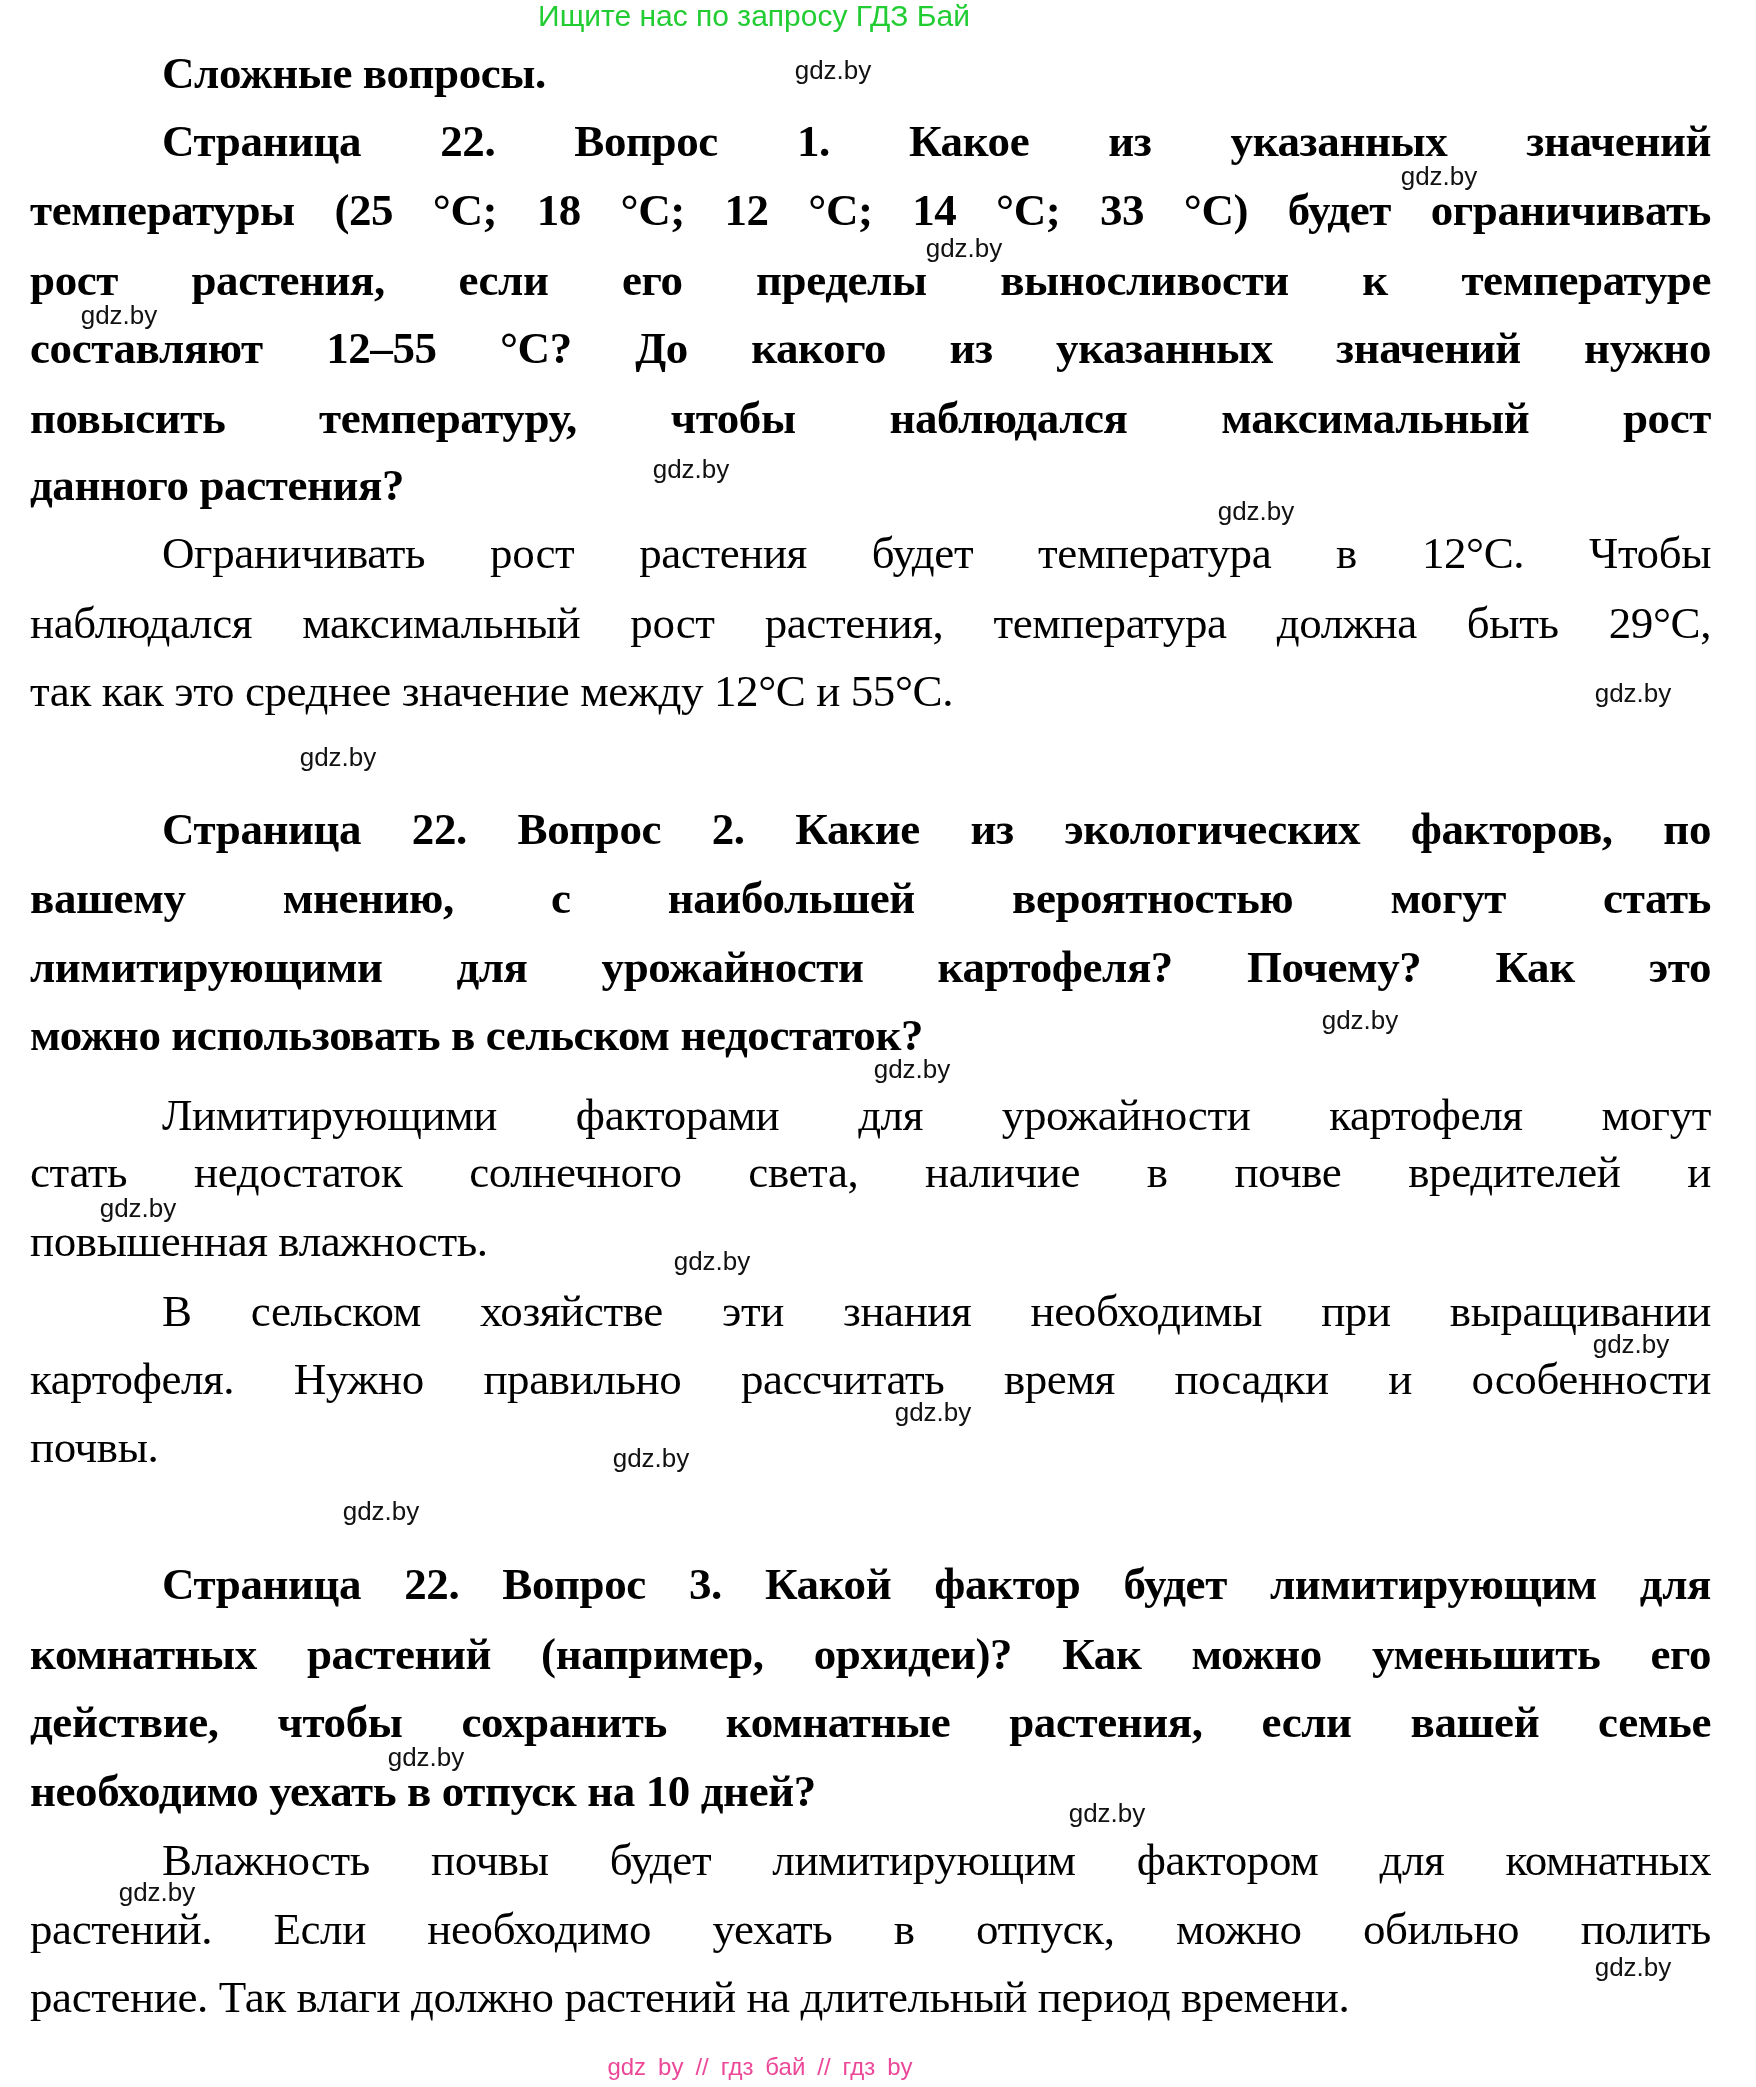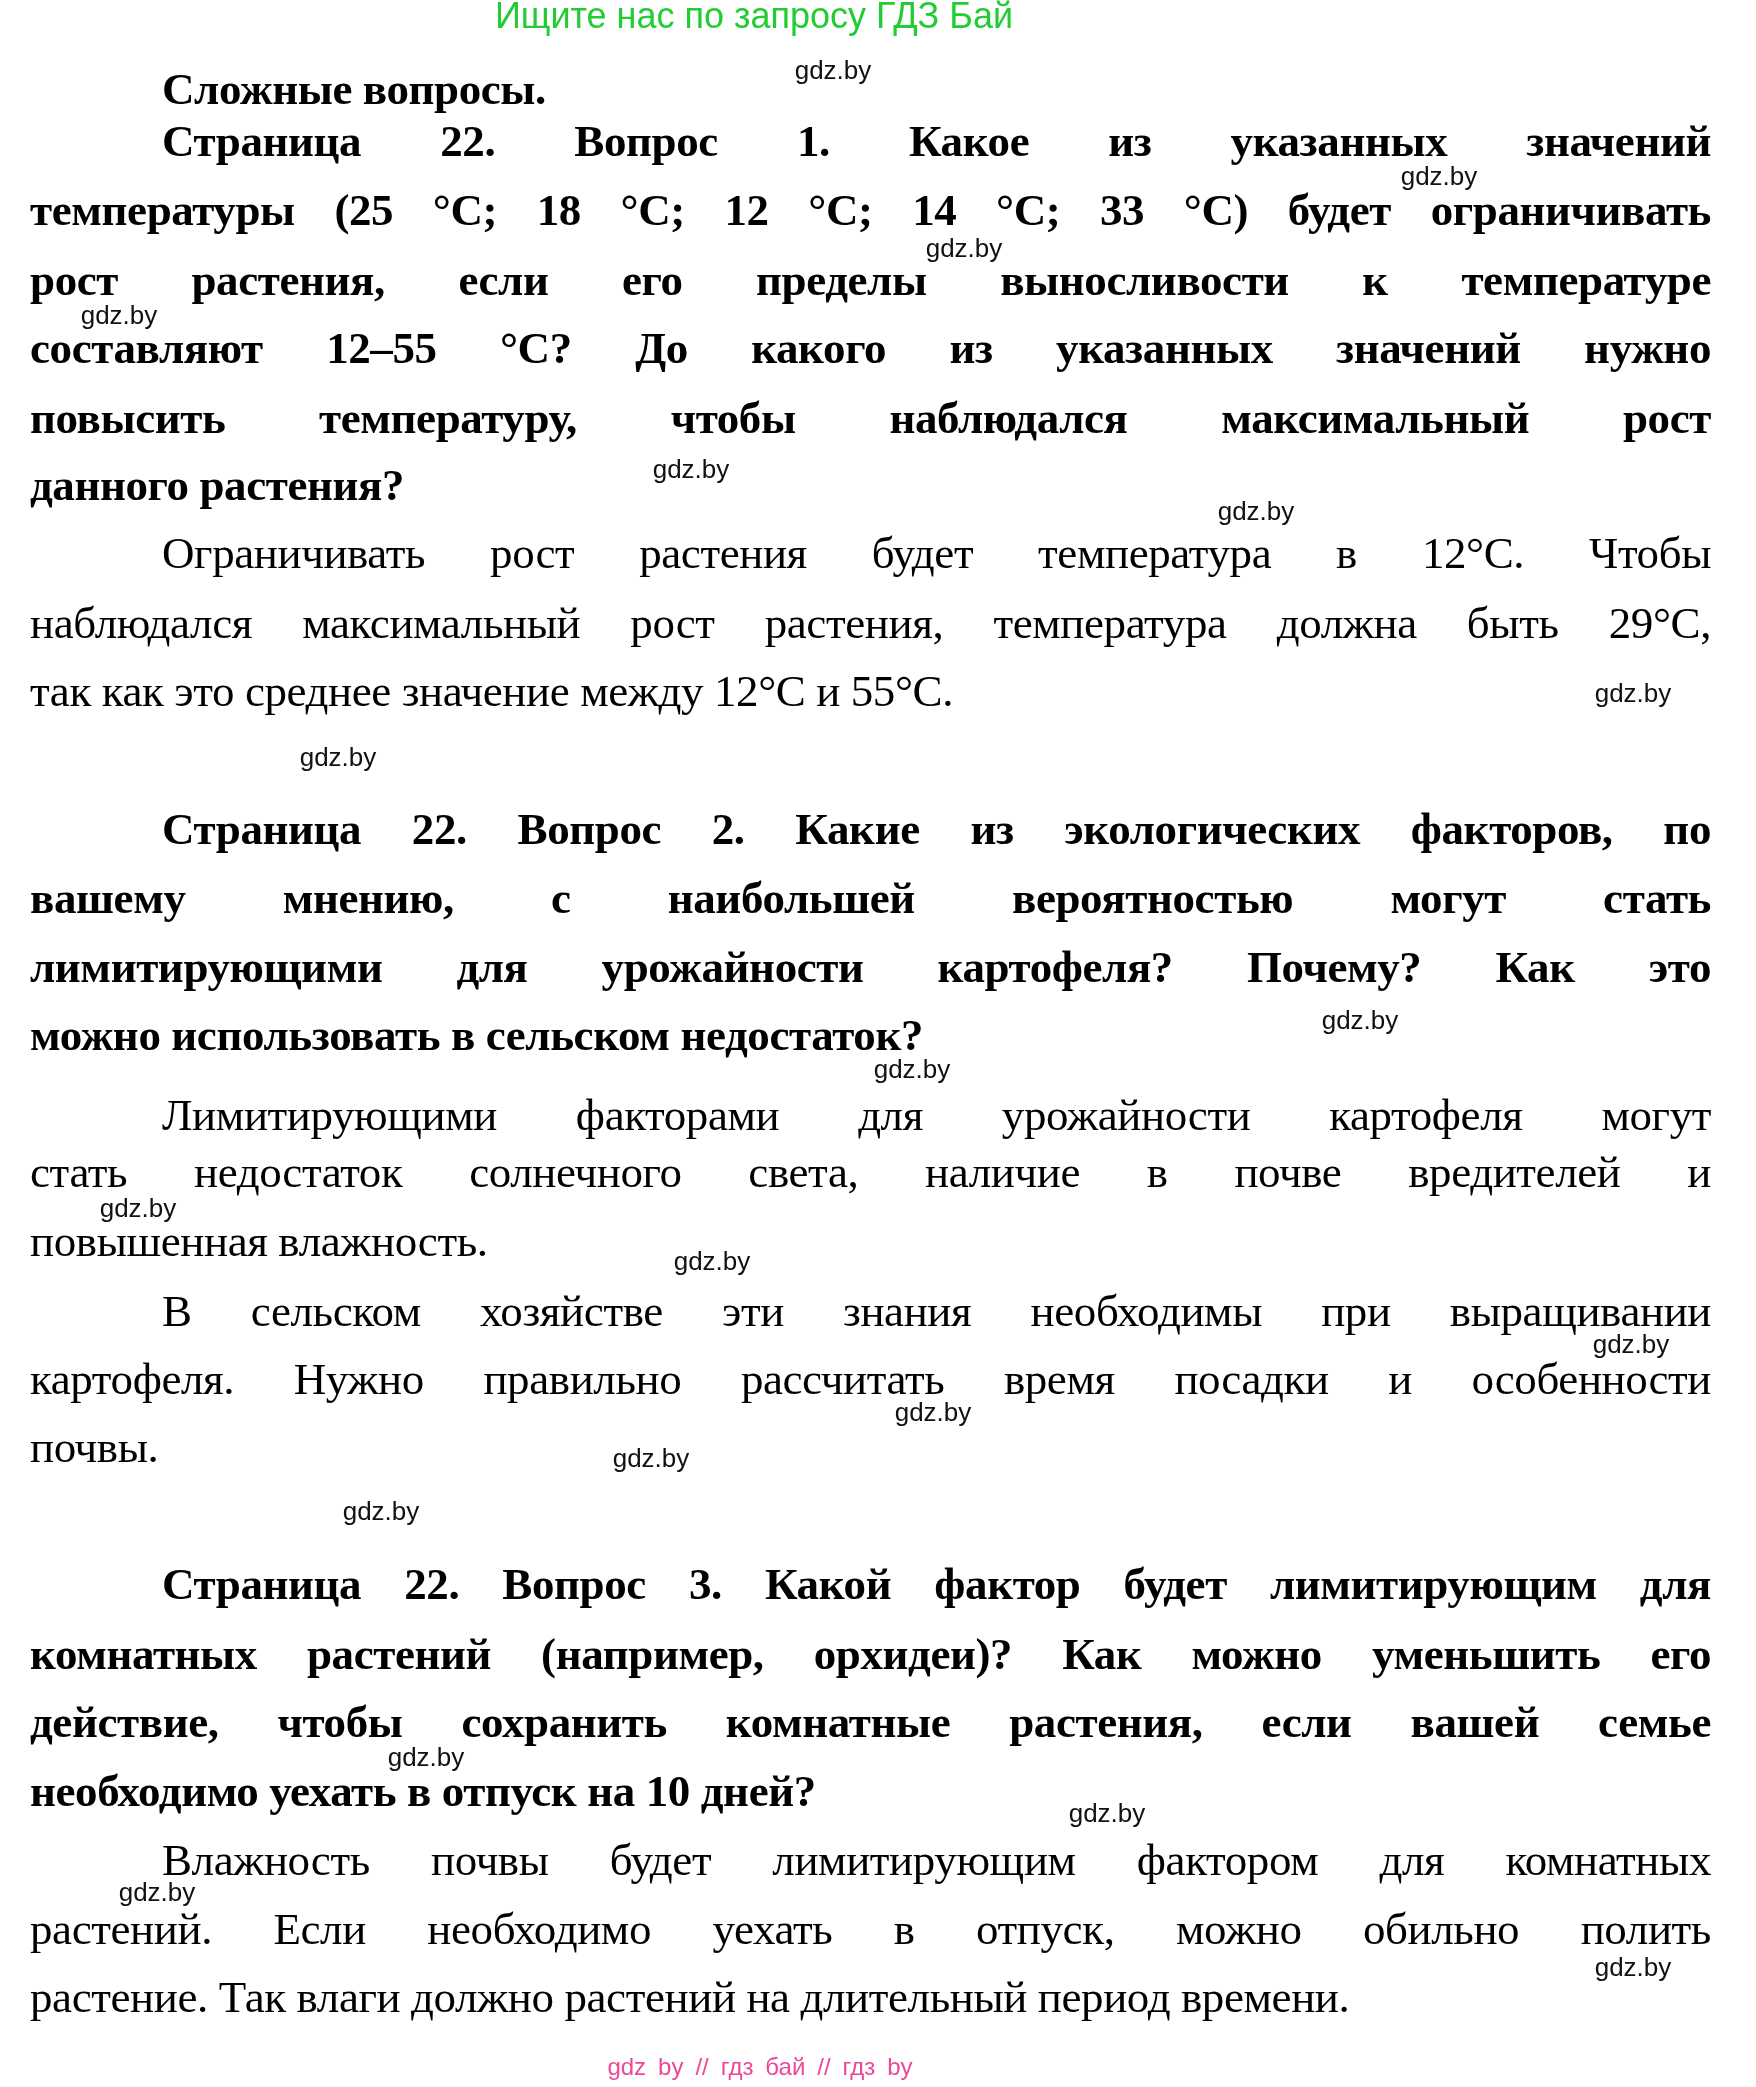--- a/index.html
+++ b/index.html
@@ -1,20 +1,20 @@
 <!DOCTYPE html>
 <html style="font-size:14.3px"><head>
 <meta charset="utf-8">
 <style>
   html, body { margin: 0; padding: 0; background: #ffffff; }
   body { width: 1756px; height: 2088px; position: relative; overflow: hidden; }
   .header {
     position: absolute; left: 0; top: 0; width: 1508px; height: 32px;
     text-align: center; color: #22cc33;
-    font-family: "Liberation Sans", sans-serif; font-size: 36px; line-height: 32px;
+    font-family: "Liberation Sans", sans-serif; font-size: 30px; line-height: 32px;
   }
   .footer {
     position: absolute; left: 0; top: 2048px; width: 1520px; height: 37px;
     text-align: center; color: #ec4899;
     font-family: "Liberation Sans", sans-serif; font-size: 24px; line-height: 37px;
     word-spacing: 5.3px;
   }
   .line {
     position: absolute; left: 30px; width: 1681px; height: 62px;
     font-family: "Liberation Serif", serif; font-size: 45px; line-height: 62px;
@@ -29,21 +29,21 @@
     position: absolute; font-family: "Liberation Sans", sans-serif;
     font-size: 26px; color: #111111; line-height: 28.5px;
     transform: translate(-50%, -50%); white-space: nowrap;
   }
 </style>
 </head>
 <body>
 
 <div class="header">Ищите нас по запросу ГДЗ Бай</div>
 
-<div class="line indent bold last" style="top:42px;margin-top:16px;">Сложные вопросы.</div>
+<div class="line indent bold last" style="top:42px;">Сложные вопросы.</div>
 
 <div>
   <div class="line indent bold" style="top: 110px; white-space: normal; height: 62px; overflow: hidden; font-family: Liberation Serif, serif;">Страница 22. Вопрос 1. Какое из указанных значений</div>
   <div class="line bold" style="top: 179px; white-space: normal; height: 62px; overflow: hidden;">температуры (25 °С; 18 °С; 12 °С; 14 °С; 33 °С) будет ограничивать</div>
   <div class="line bold" style="top: 249px; white-space: normal; height: 62px; overflow: hidden;">рост растения, если его пределы выносливости к температуре</div>
   <div class="line bold" style="top: 317px; white-space: normal; height: 62px; overflow: hidden;">составляют 12–55 °С? До какого из указанных значений нужно</div>
   <div class="line bold" style="top: 387px; white-space: normal; height: 62px; overflow: hidden;">повысить температуру, чтобы наблюдался максимальный рост</div>
   <div class="line bold last" style="top:454px;">данного растения?</div>
 </div>
 <div>

